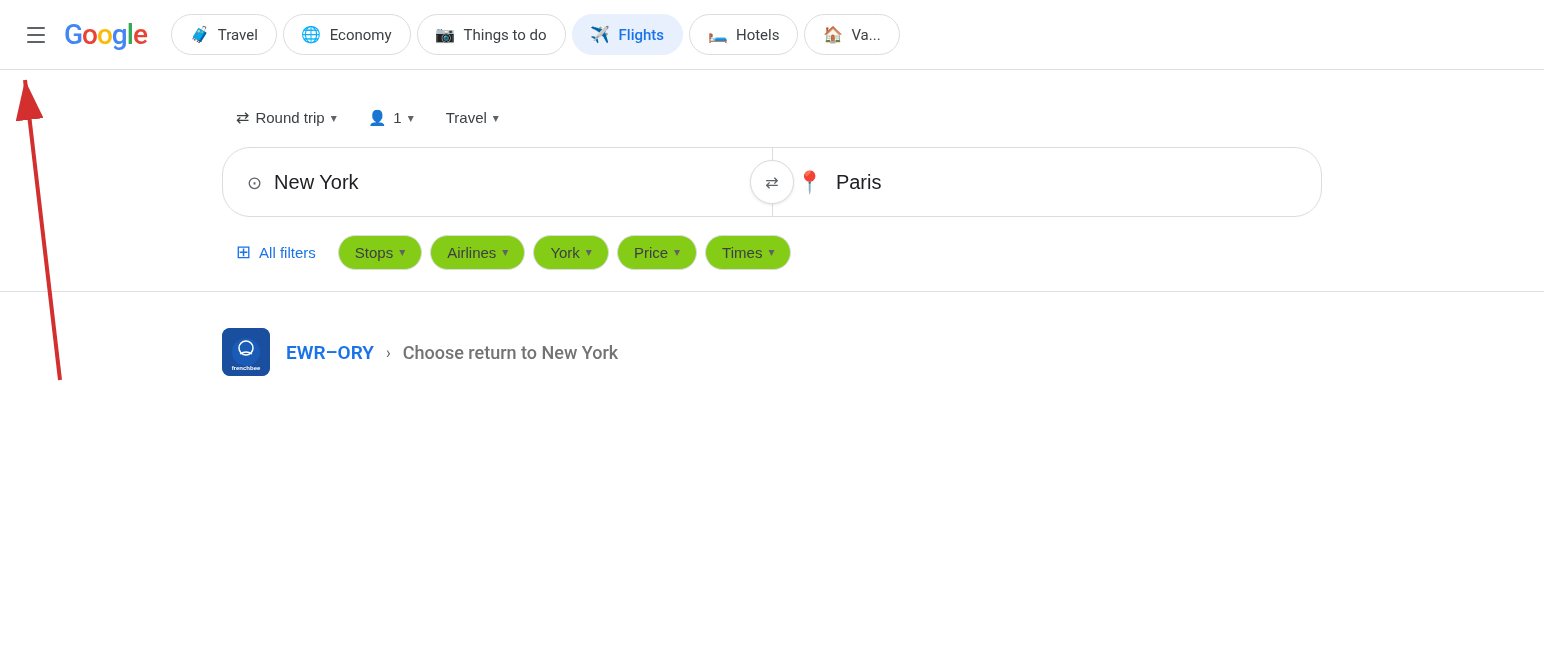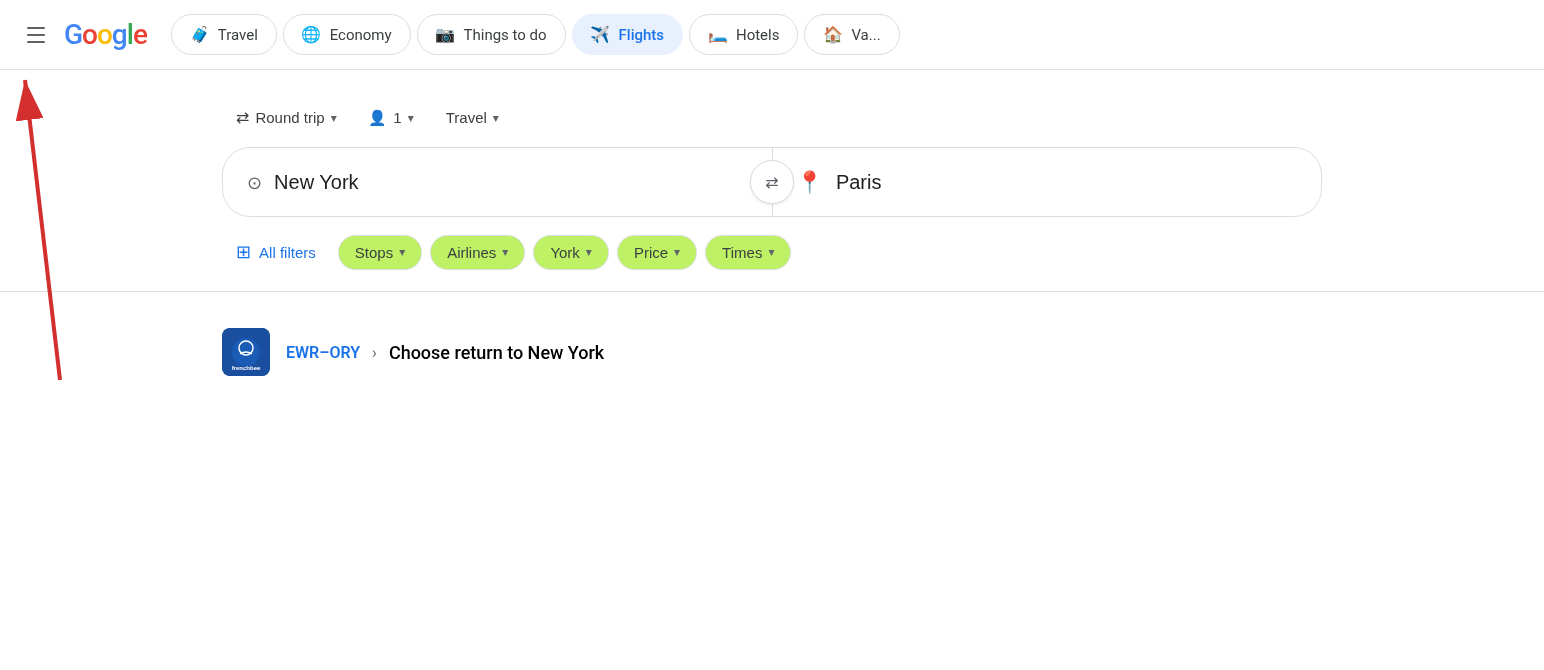--- a/index.html
+++ b/index.html
@@ -186,21 +186,21 @@
       font-size: 15px;
       color: #1a73e8;
       font-weight: 500;
       border-radius: 50px;
     }
 
     .filter-btn {
       display: flex; align-items: center; gap: 6px;
       padding: 8px 16px;
       border: 1px solid #dadce0;
-      background: #bef264;
+      background: #84cc16;
       border-radius: 50px;
       cursor: pointer;
       font-size: 15px;
       color: #3c4043;
     }
 
     
     .divider {
       width: 100%;
       height: 1px;
@@ -231,34 +231,34 @@
       display: flex; align-items: center; justify-content: center;
       overflow: hidden;
       flex-shrink: 0;
     }
 
     .route-info {
       display: flex; align-items: center; gap: 12px;
     }
 
     .route-code {
-      font-size: 16px;
+      font-size: 19px;
       font-weight: 600;
       color: #1a73e8;
     }
 
     .route-arrow {
       font-size: 16px;
       color: #5f6368;
     }
 
     .route-description {
       font-size: 18px;
       font-weight: 500;
-      color: #000000;
+      color: #737373;
     }
 
     
     .red-arrow-container {
       position: fixed;
       top: 0; left: 0;
       pointer-events: none;
       z-index: 100;
     }
   </style>

